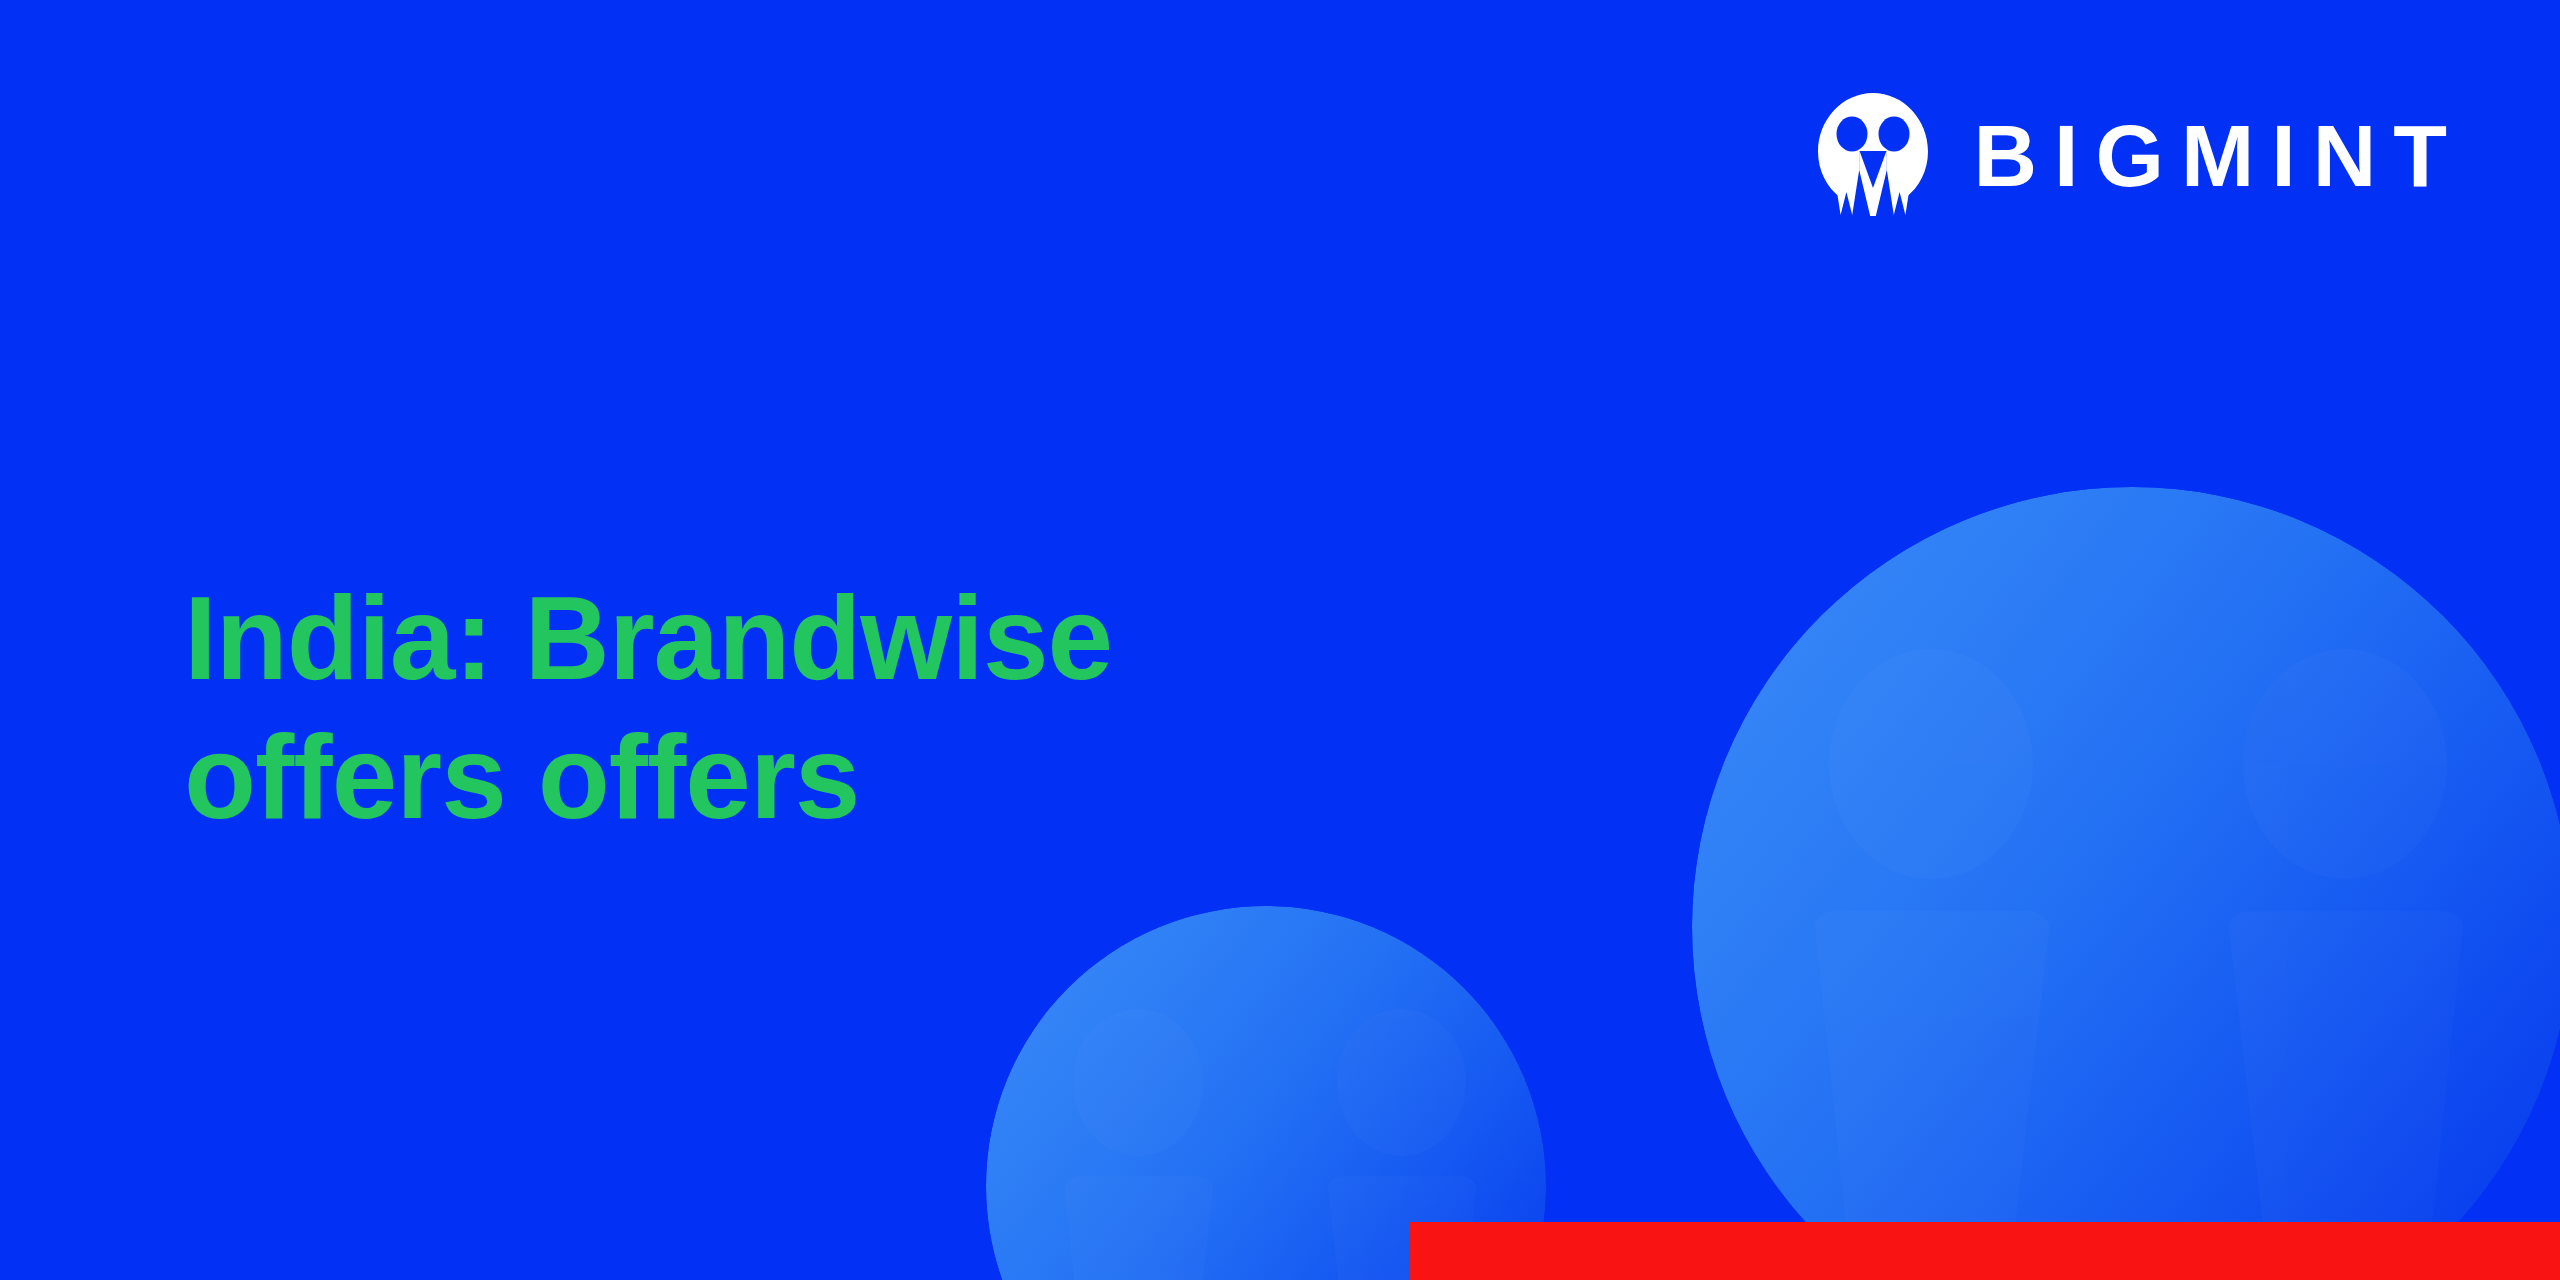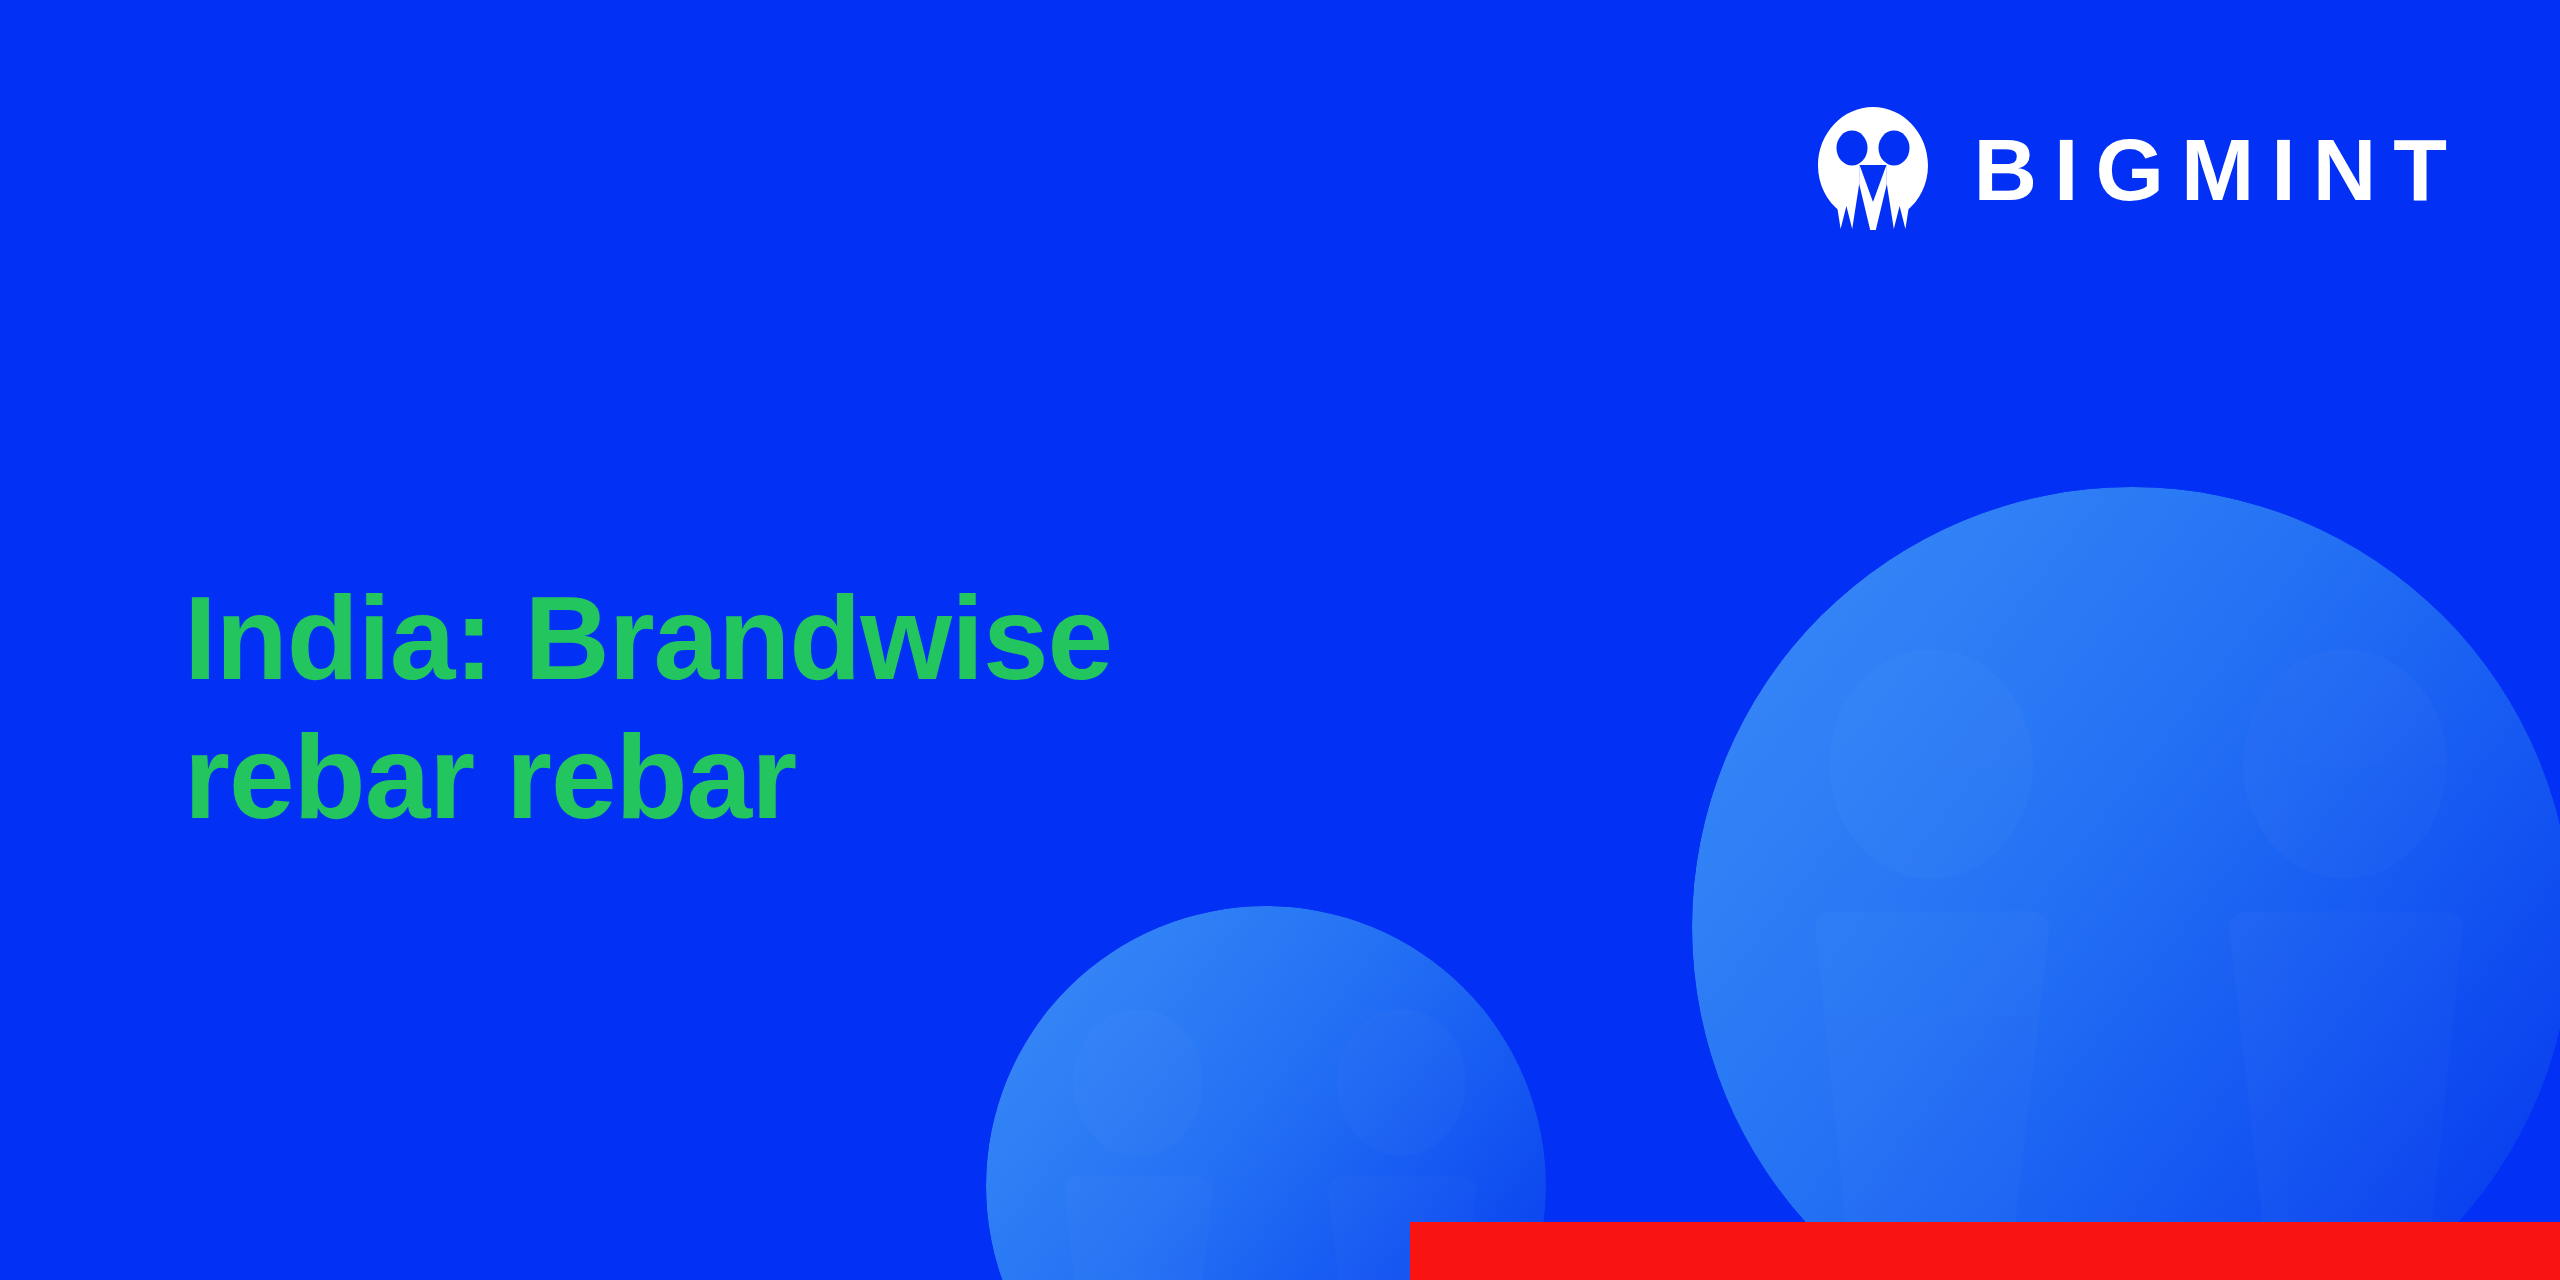--- a/index.html
+++ b/index.html
@@ -122,21 +122,21 @@
     top: 1222px;
     width: 1150px;
     height: 58px;
     background: #fa1313;
   }
 
   
   #brand-lockup {
     position: absolute;
     right: 96px;
-    top: 106px;
+    top: 92px;
     display: flex;
     align-items: center;
     gap: 44px;
     justify-content: center;
   }
   #brand-mark {
     width: 112px;
     height: 124px;
     display: block;
   }
@@ -204,16 +204,16 @@
       <path fill="#ffffff" d="M42.2 58 L56 96 L69.8 58 L69.8 78 L58.8 124 L53.2 124 L42.2 78 Z"></path>
 
       <ellipse cx="35" cy="42" rx="15.5" ry="17.5" fill="#0230f5"></ellipse>
       <ellipse cx="77" cy="42" rx="15.5" ry="17.5" fill="#0230f5"></ellipse>
     </svg>
     <div id="brand-wordmark">BIGMINT</div>
   </div>
 
   <h1 id="headline">
     <span class="hl-line">India: Brandwise</span>
-    <span class="hl-line">rebar rebar</span>
+    <span class="hl-line">offers offers</span>
   </h1>
 
 </div>
 
 </body></html>

